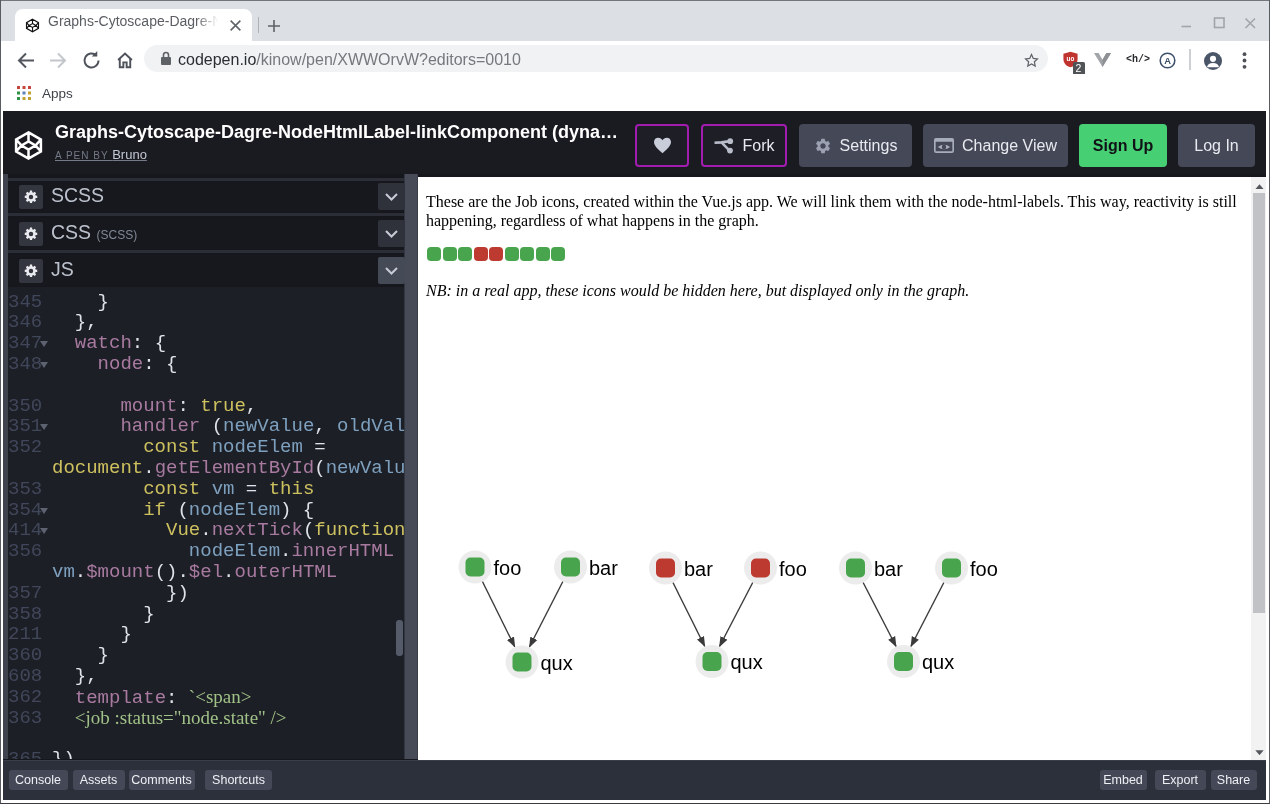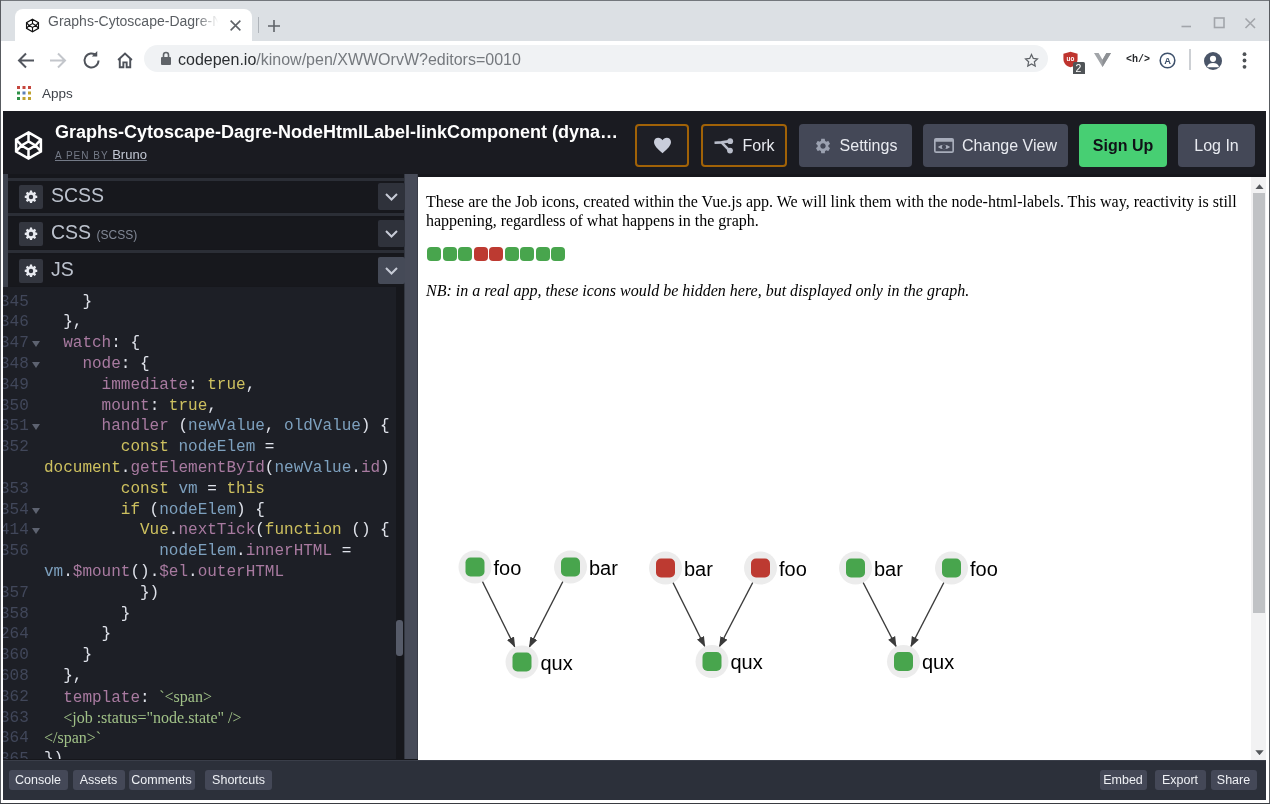--- a/index.html
+++ b/index.html
@@ -16,33 +16,33 @@
 #urltext { left:178px; top:50px; font-size:16px; line-height:20px; color:#2b2e31; white-space:nowrap; }
 #urltext span { color:#75797e; }
 #bookmarks { left:0; top:74px; width:1270px; height:37px; background:#fff; }
 #apps { left:42px; top:86px; font-size:13.5px; color:#3f434a; }
 
 #cphead { left:1px; top:111px; width:1268px; height:63px; background:#1a1b21; }
 #cptitle { left:55px; top:122px; width:572px; font-size:18px; font-weight:bold; color:#fff; white-space:nowrap; overflow:hidden; text-overflow:ellipsis; }
 #pensub { left:55px; top:147px; font-size:10px; letter-spacing:1px; color:#747a87;text-decoration:underline; }
 #pensub b { font-size:13px; letter-spacing:0; font-weight:normal; color:#c3c8d4; }
 .hbtn { position:absolute; top:124px; height:43px; border-radius:4px; background:#444857; color:#e8eaf0; font-size:16px; display:flex; align-items:center; justify-content:center; gap:8px; }
-.hbtn.dark { background:#1e1f26; border:2px solid #a16207; }
+.hbtn.dark { background:#1e1f26; border:2px solid #a21caf; }
 
 #main { left:1px; top:174px; width:1268px; height:586px; background:#16171c; }
 #lresize { left:3px; top:174px; width:5px; height:585px; background:#3e434e; }
 #gutter { left:404px; top:174px; width:14px; height:585px; background:#474b58; }
 .sect { position:absolute; left:8px; width:396px; height:31px; background:#17181d; }
 .sectline { position:absolute; left:8px; width:396px; height:3px; background:#2b2e36; }
 .gearbtn { position:absolute; left:11px; top:4px; width:24px; height:24px; background:#33363f; border-radius:2px; }
 .secttitle { position:absolute; left:43px; top:2.5px; font-size:19.5px; font-weight:normal; color:#bcc2cd; }
 .secttitle small { font-size:12px; font-weight:normal; color:#828896; }
 .chevbtn { position:absolute; left:370px; top:2px; width:27px; height:27px; background:#2f323b; border-radius:2px; }
-#code { left:0; top:287px; width:396px; height:472px; background:#1d1f26; overflow:hidden;
-  font-family:"Liberation Mono", monospace; font-size:16px; line-height:20.8px; }
+#code { left:8px; top:287px; width:396px; height:472px; background:#1d1f26; overflow:hidden;
+  font-family:"Liberation Mono", monospace; font-size:19px; line-height:20.8px; }
 .cl { position:absolute; left:0; width:396px; height:21px; white-space:pre; }
 .ln { position:absolute; left:0; width:28px; text-align:right; color:#41475a; }
 .fold { position:absolute; left:32px; top:8px; width:0; height:0; border-left:4px solid transparent; border-right:4px solid transparent; border-top:6px solid #5d6270; }
 .ct { position:absolute; left:44px; color:#dfe2ea; }
 .k { color:#a87aa0; } 
 .y { color:#cdc05f; } 
 .v { color:#7da0be; } 
 .s { color:#a0c187;font-family:Liberation Serif, serif; } 
 #codescroll { left:396px; top:620px; width:7px; height:36px; background:#565b69; border-radius:3px;}
 
@@ -226,38 +226,36 @@
   <div class="secttitle">JS</div>
   <div class="chevbtn" style="background:#454a57;"><svg width="13" height="8" viewBox="0 0 13 8" style="margin:9.5px 7px" fill="none" stroke="#c7cbd6" stroke-width="2">
         <path d="M1 1 L6.5 6.5 L12 1"></path>
       </svg></div>
 </div>
 <div class="abs" id="code">
   <div class="cl" style="top:4.5px"><span class="ln">345</span><span class="ct">    }</span></div>
   <div class="cl" style="top:25.3px"><span class="ln">346</span><span class="ct">  },</span></div>
   <div class="cl" style="top:46.1px"><span class="ln">347</span><i class="fold"></i><span class="ct">  <span class="k">watch</span>: {</span></div>
   <div class="cl" style="top:66.9px"><span class="ln">348</span><i class="fold"></i><span class="ct">    <span class="k">node</span>: {</span></div>
-  <div class="cl" style="top:87.7px"><span class="ln">349</span><span class="ct">      <span class="k">immediate</span>: <span class="y">true</span>,</span></div>
   <div class="cl" style="top:108.5px"><span class="ln">350</span><span class="ct">      <span class="k">mount</span>: <span class="y">true</span>,</span></div>
   <div class="cl" style="top:129.3px"><span class="ln">351</span><i class="fold"></i><span class="ct">      <span class="k">handler</span> (<span class="v">newValue</span>, <span class="v">oldValue</span>) {</span></div>
   <div class="cl" style="top:150.1px"><span class="ln">352</span><span class="ct">        <span class="y">const</span> <span class="v">nodeElem</span> =</span></div>
   <div class="cl" style="top:170.9px"><span class="ct"><span class="y">document</span>.<span class="k">getElementById</span>(<span class="v">newValue</span>.<span class="k">id</span>)</span></div>
   <div class="cl" style="top:191.7px"><span class="ln">353</span><span class="ct">        <span class="y">const</span> <span class="v">vm</span> = <span class="y">this</span></span></div>
   <div class="cl" style="top:212.5px"><span class="ln">354</span><i class="fold"></i><span class="ct">        <span class="y">if</span> (<span class="v">nodeElem</span>) {</span></div>
   <div class="cl" style="top:233.3px"><span class="ln">414</span><i class="fold"></i><span class="ct">          <span class="y">Vue</span>.<span class="k">nextTick</span>(<span class="y">function</span> () {</span></div>
   <div class="cl" style="top:254.1px"><span class="ln">356</span><span class="ct">            <span class="v">nodeElem</span>.<span class="k">innerHTML</span> =</span></div>
   <div class="cl" style="top:274.9px"><span class="ct"><span class="v">vm</span>.<span class="k">$mount</span>().<span class="k">$el</span>.<span class="k">outerHTML</span></span></div>
   <div class="cl" style="top:295.7px"><span class="ln">357</span><span class="ct">          })</span></div>
   <div class="cl" style="top:316.5px"><span class="ln">358</span><span class="ct">        }</span></div>
-  <div class="cl" style="top:337.3px"><span class="ln">264</span><span class="ct">      }</span></div>
+  <div class="cl" style="top:337.3px"><span class="ln">211</span><span class="ct">      }</span></div>
   <div class="cl" style="top:358.1px"><span class="ln">360</span><span class="ct">    }</span></div>
   <div class="cl" style="top:378.9px"><span class="ln">608</span><span class="ct">  },</span></div>
   <div class="cl" style="top:399.7px"><span class="ln">362</span><span class="ct">  <span class="k">template</span>: <span class="s">`&lt;span&gt;</span></span></div>
   <div class="cl" style="top:420.5px"><span class="ln">363</span><span class="ct">  <span class="s">&lt;job :status="node.state" /&gt;</span></span></div>
-  <div class="cl" style="top:441.3px"><span class="ln">364</span><span class="ct"><span class="s">&lt;/span&gt;`</span></span></div>
   <div class="cl" style="top:462.1px"><span class="ln">365</span><span class="ct">})</span></div>
 </div>
 <div class="abs" id="codescroll"></div>
 
 <div class="abs" id="preview"></div>
 <div class="pvtext" style="left:426px;top:191.5px;width:822px;">These are the Job icons, created within the Vue.js app. We will link them with the node-html-labels. This way, reactivity is still<br>happening, regardless of what happens in the graph.</div>
 <div class="pvtext" style="left:426px;top:280.5px;font-style:italic;">NB: in a real app, these icons would be hidden here, but displayed only in the graph.</div>
 <div class="abs" id="pv-scroll"></div>
 <div class="abs" id="pv-thumb"></div>
 <svg class="abs" style="left:1254.5px;top:183.5px" width="9" height="5.5" viewBox="0 0 9 5.5">

